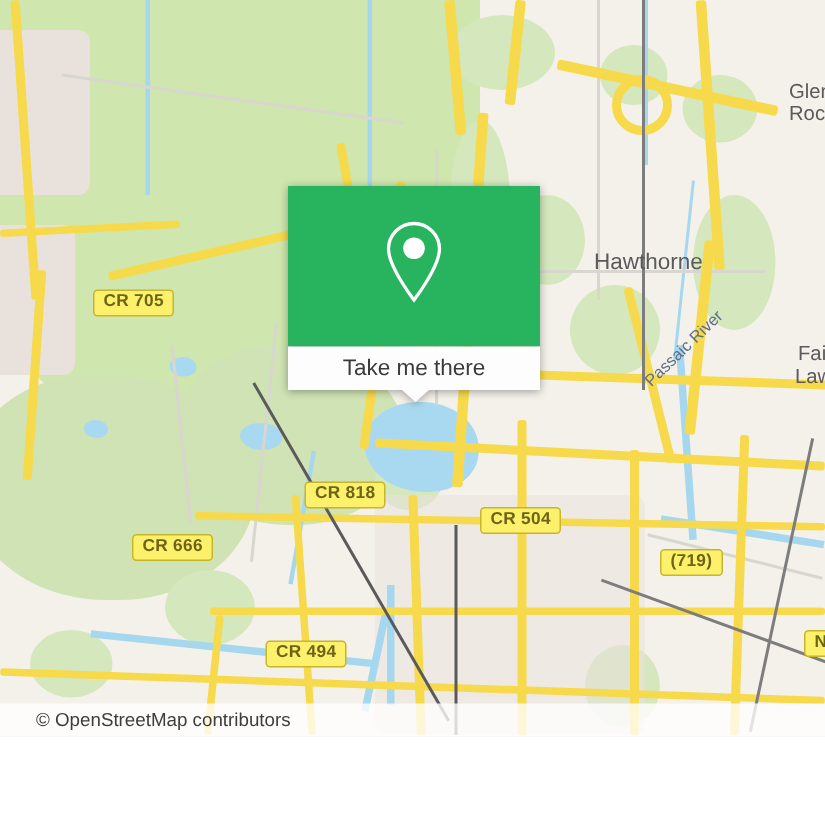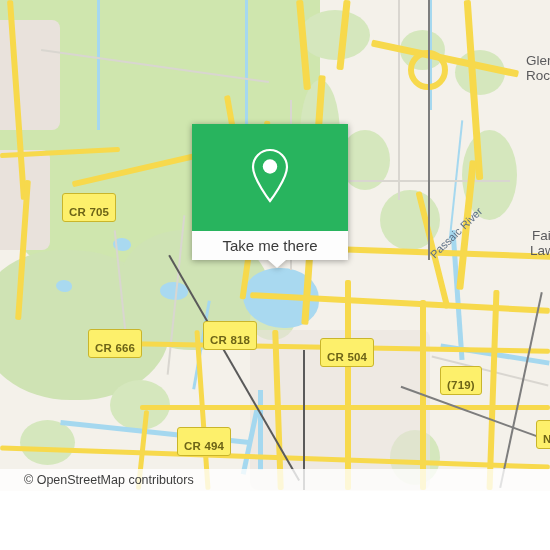--- a/index.html
+++ b/index.html
@@ -41,21 +41,21 @@
   
   .shield {
     position: absolute;
     background: #fdf06b;
     border: 1.6px solid #c9b52b;
     border-radius: 3px;
     color: #6d6417;
     font-size: 11.5px;
     font-weight: 700;
     letter-spacing: .2px;
-    padding: 12px 6px 2px 6px;
+    padding: 1px 6px 2px 6px;
     line-height: 13px;
     white-space: nowrap;
     font-family: "Liberation Sans", sans-serif;
   }
 
   
   .place {
     position: absolute;
     color: #4a4a4a;
     font-family: "Liberation Sans", sans-serif;
@@ -79,21 +79,21 @@
     font-size: 12.5px;
     line-height: 22px;
     padding-left: 24px;
     font-family: "Liberation Sans", sans-serif;
   }
 
   
   .popup {
     position: absolute;
     left: 192px; top: 124px;
-    width: 156px; height: 136px;
+    width: 168px; height: 136px;
     filter: drop-shadow(0 1px 3px rgba(0,0,0,.35));
   }
   .popup-head {
     height: 107px; width: 100%;
     background: #28b45e;
     display: flex; align-items: center; justify-content: center;
   }
   .popup-foot {
     height: 29px; width: 100%;
     background: #fdfdfd;
@@ -217,27 +217,28 @@
     <div class="road-major" style="left:430px;top:190px;width:6px;height:120px;transform:rotate(-14deg);"></div>
 
     <div class="rail" style="left:428px;top:0px;width:1.6px;height:260px;"></div>
     <div class="rail-d" style="left:300px;top:480px;width:2px;height:260px;transform-origin:top left;transform:rotate(150deg);"></div>
     <div class="rail-d" style="left:303px;top:350px;width:2px;height:140px;"></div>
     <div class="rail" style="left:520px;top:290px;width:1.6px;height:200px;transform:rotate(12deg);"></div>
     <div class="rail" style="left:395px;top:420px;width:200px;height:1.6px;transform:rotate(20deg);"></div>
 
     <div class="river-label" style="left:432px;top:250px;">Passaic River</div>
 
+    <div class="place place-town" style="left:396px;top:166px;">Hawthorne</div>
     <div class="place place-small" style="left:526px;top:53px;">Glen</div>
     <div class="place place-small" style="left:526px;top:68px;">Rock</div>
     <div class="place place-small" style="left:532px;top:228px;">Fair</div>
     <div class="place place-small" style="left:530px;top:243px;">Lawn</div>
 
     <div class="shield" style="left:62px;top:193px;">CR 705</div>
-    <div class="shield" style="left:88px;top:329px;">CR 666</div>
+    <div class="shield" style="left:88px;top:356px;">CR 666</div>
     <div class="shield" style="left:203px;top:321px;">CR 818</div>
     <div class="shield" style="left:320px;top:338px;">CR 504</div>
     <div class="shield" style="left:440px;top:366px;">(719)</div>
     <div class="shield" style="left:177px;top:427px;">CR 494</div>
     <div class="shield" style="left:536px;top:420px;">N</div>
 
     <div class="attrib">© OpenStreetMap contributors</div>
   </div>
 
   <div class="popup">

